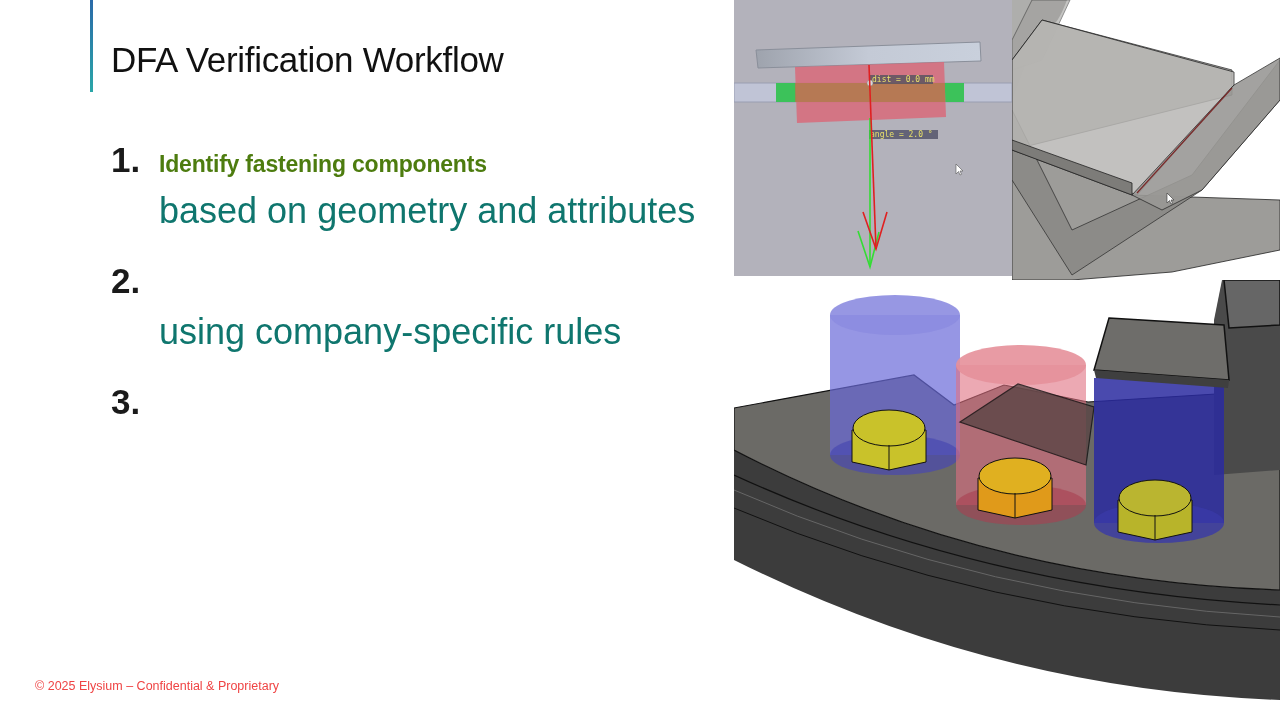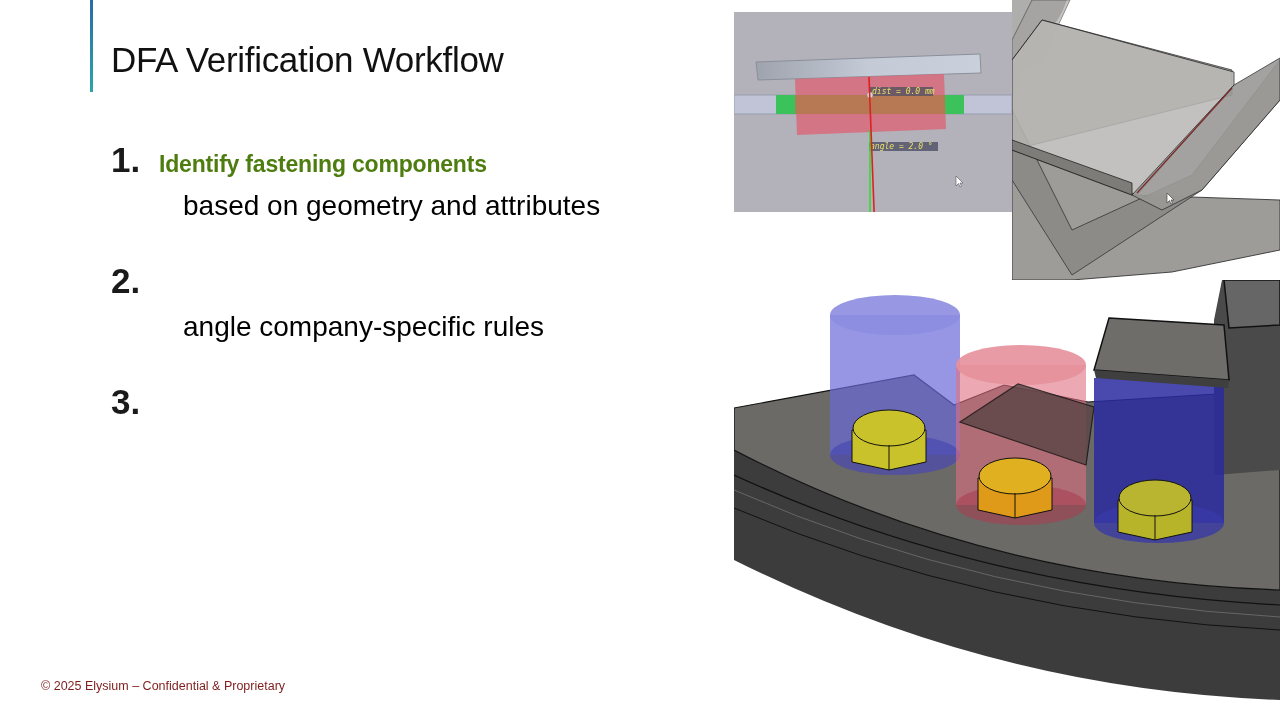--- a/index.html
+++ b/index.html
@@ -18,31 +18,31 @@
     letter-spacing: -0.3px; white-space: nowrap;
   }
   .steps { position: absolute; left: 111px; top: 140px; width: 600px; }
   .step { position: relative; }
   .step-head { display: flex; align-items: baseline; white-space: nowrap; }
   .step-num {
     width: 48px; font-size: 35px; font-weight: bold; color: #1a1a1a;
   }
   .step-title { font-size: 23px; font-weight: bold; color: #4d7c0f; letter-spacing: -0.2px; }
   .step-sub {
-    margin-left: 72px; margin-top: 10px; font-size: 28px; color: #000000;
+    margin-left: 48px; margin-top: 10px; font-size: 36px; color: #0f766e;
     white-space: nowrap;
   }
   .step-1 { height: 121px; }
   .step-2 { height: 121px; }
   .footer {
-    position: absolute; left: 41px; top: 679px;
-    font-size: 12.5px; color: #7f1d1d; white-space: nowrap;
+    position: absolute; left: 35px; top: 679px;
+    font-size: 12.5px; color: #ef4444; white-space: nowrap;
   }
   .img-panel { position: absolute; overflow: hidden; }
-  .img-tl { left: 734px; top: 12px; width: 278px; height: 200px; background: #b3b2bb; font-style: italic; }
+  .img-tl { left: 734px; top: 0; width: 278px; height: 276px; background: #b3b2bb; }
   .img-tr { left: 1012px; top: 0; width: 268px; height: 280px; background: #ffffff; }
   .img-bottom { left: 734px; top: 280px; width: 546px; height: 440px; background: #ffffff; }
   .img-panel svg { display: block; }
   .cad-label {
     font-family: "DejaVu Sans Mono", monospace; font-size: 8px; fill: #e8e06a;
   }
 </style>
 </head>
 <body>
 
@@ -54,21 +54,21 @@
     <div class="step-head">
       <span class="step-num">1.</span>
       <span class="step-title">Identify fastening components</span>
     </div>
     <div class="step-sub">based on geometry and attributes</div>
   </div>
   <div class="step step-2">
     <div class="step-head">
       <span class="step-num">2.</span>
     </div>
-    <div class="step-sub">angle company-specific rules</div>
+    <div class="step-sub">using company-specific rules</div>
   </div>
   <div class="step step-3">
     <div class="step-head">
       <span class="step-num">3.</span>
     </div>
   </div>
 </div>
 
 <div class="footer">© 2025 Elysium – Confidential &amp; Proprietary</div>
 

